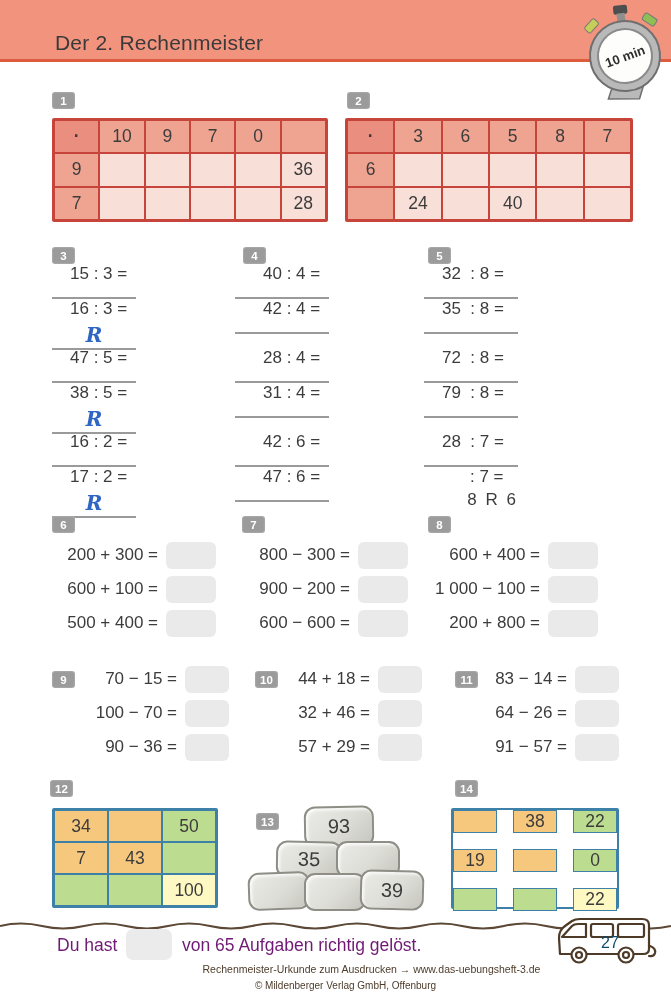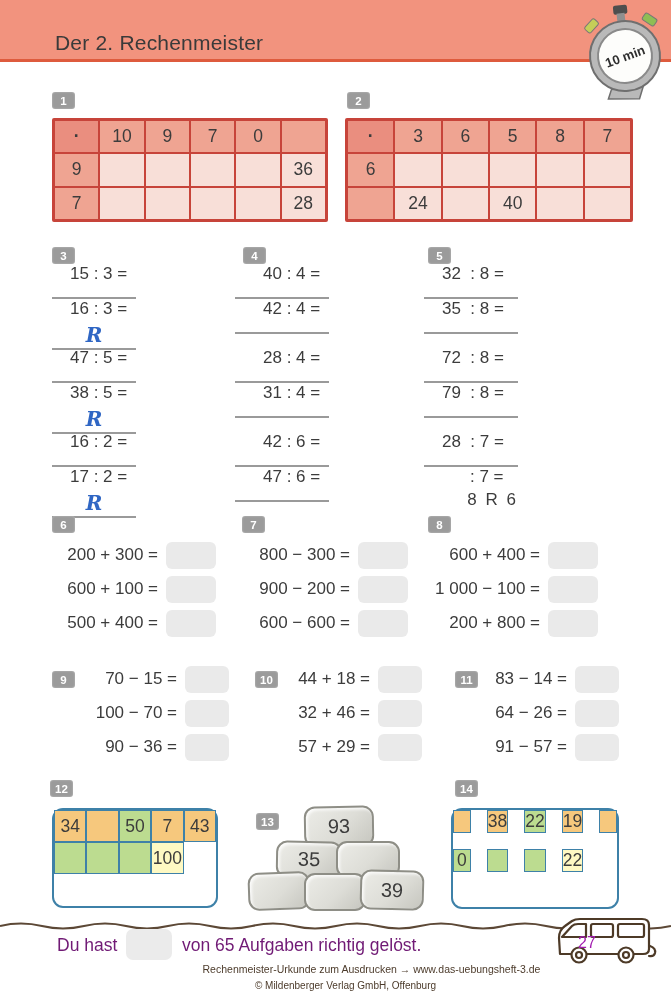--- a/index.html
+++ b/index.html
@@ -41,41 +41,41 @@
   
   .ascol{position:absolute;display:flex;flex-direction:column;}
   .asrow{display:flex;align-items:center;height:34px;}
   .asexpr{white-space:pre;font-size:17px;text-align:right;margin-right:8px;}
   .w106{width:106px;} .w108{width:108px;} .w116{width:116px;}
   .w93{width:93px;} .w92{width:92px;} .w80{width:80px;}
   .asbox{width:50px;height:27px;}
   .asbox2{width:44px;height:27px;}
 
   
-  .cgrid{position:absolute;display:grid;grid-template-columns:repeat(5,1fr);grid-template-rows:repeat(3,1fr);
-         border:2.5px solid #3E81A8;border-radius:11px;}
+  .cgrid{position:absolute;display:grid;grid-template-columns:repeat(3,1fr);grid-template-rows:repeat(3,1fr);
+         border:2.5px solid #3E81A8;border-radius:2px;}
   .gcell{border:1.4px solid #3E81A8;display:flex;align-items:center;justify-content:center;font-size:17.5px;}
   .gcell[data-color="orange"]{background:#F6C87D;}
   .gcell[data-color="green"]{background:#BCDC90;}
   .gcell[data-color="red"]{background:#fef9c3;}
 
   
   .stone{position:absolute;background:linear-gradient(135deg,#ECECE7 0%,#DDDDD7 55%,#C6C6BF 100%);
          border:2px solid #8E8E86;border-radius:11px;display:flex;align-items:center;justify-content:center;
          font-size:20px;color:#3c3c3c;box-shadow:inset 2px 2px 3px rgba(255,255,255,.8);}
 
   
   .wavy{position:absolute;left:0;top:917px;width:671px;height:18px;}
   .ftext{position:absolute;font-size:17.5px;color:#701a75;}
   .fbox{position:absolute;left:126px;top:929px;width:46px;height:31px;border-radius:7px;background:#EBEBEB;}
   .fsmall{position:absolute;left:0;width:671px;text-align:center;color:#4C3B2B;}
   .fcert{top:963px;font-size:10.5px;padding-left:36px;}
   .fcopy{top:980px;font-size:10px;padding-left:10px;}
   .bus{position:absolute;left:552px;top:912px;width:108px;height:56px;z-index:4;}
-  .pagenum{position:absolute;left:578px;top:934px;font-size:16px;color:#a21caf;z-index:5;}
+  .pagenum{position:absolute;left:601px;top:934px;font-size:16px;color:#0c4a6e;z-index:5;}
 </style>
 </head>
 <body>
 
 <div class="page">
 
   <div class="banner"></div>
   <div class="title">Der 2. Rechenmeister</div>
 
   <svg class="stopwatch" viewBox="0 0 90 98">

